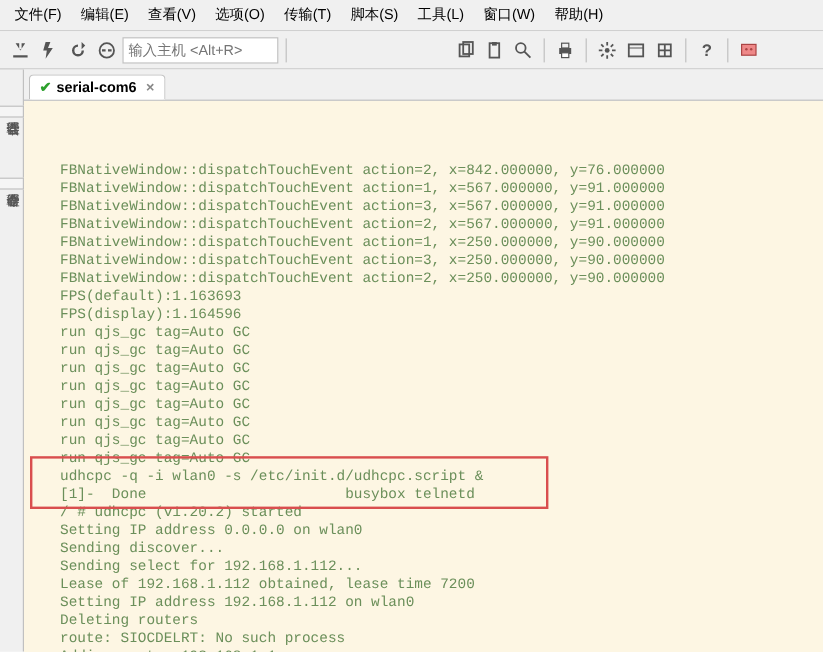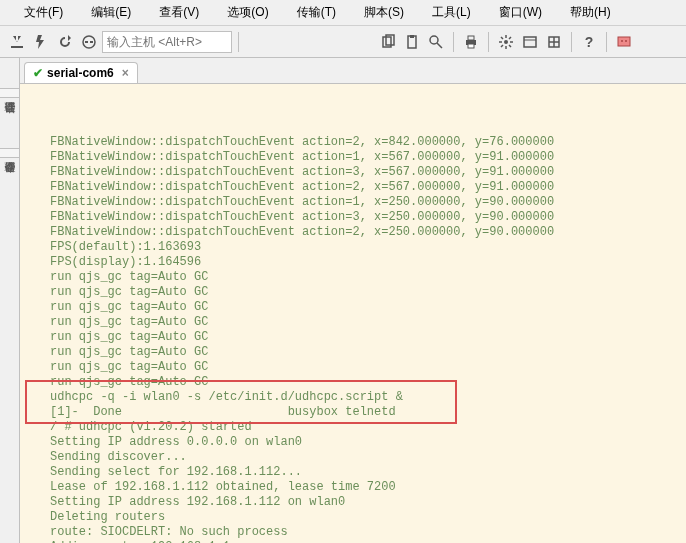--- a/index.html
+++ b/index.html
@@ -1,18 +1,18 @@
 <!DOCTYPE html>
 <html><head>
 <meta charset="utf-8">
 <style>
 * { margin: 0; padding: 0; box-sizing: border-box; }
 body { font-family: "Microsoft YaHei", sans-serif; font-size: 12px; background: #f0f0f0; width: 686px; height: 543px; overflow: hidden; }
 .menubar { background: #f0f0f0; display: flex; padding: 2px 4px; border-bottom: 1px solid #d0d0d0; }
-.menubar-item { padding: 2px 8px; cursor: pointer; margin-left: 12px; }
+.menubar-item { padding: 2px 8px; cursor: pointer; }
 .toolbar { background: #f0f0f0; display: flex; align-items: center; padding: 4px 6px; border-bottom: 1px solid #c0c0c0; gap: 2px; height: 32px; }
 .toolbar-btn { width: 22px; height: 22px; display: flex; align-items: center; justify-content: center; cursor: pointer; border: 1px solid transparent; border-radius: 2px; color: #555; }
 .toolbar-sep { width: 1px; height: 20px; background: #c0c0c0; margin: 0 4px; }
 .host-input { border: 1px solid #c0c0c0; padding: 2px 4px; font-size: 12px; width: 130px; height: 22px; color: #888; }
 .main { display: flex; height: calc(100% - 50px); }
 .sidebar { width: 20px; background: #f0f0f0; border-right: 1px solid #c0c0c0; display: flex; flex-direction: column; align-items: center; padding-top: 30px; gap: 50px; }
 .sidebar-label { writing-mode: vertical-rl; font-size: 11px; color: #555; padding: 4px 2px; cursor: pointer; border: 1px solid #c0c0c0; background: #f5f5f5; }
 .content { flex: 1; display: flex; flex-direction: column; background: #fff; }
 .tabbar { display: flex; background: #f0f0f0; border-bottom: 1px solid #c0c0c0; padding: 4px 0 0 4px; }
 .tab { display: flex; align-items: center; gap: 4px; padding: 3px 8px; background: #fff; border: 1px solid #c0c0c0; border-bottom: none; border-radius: 4px 4px 0 0; font-size: 12px; }

